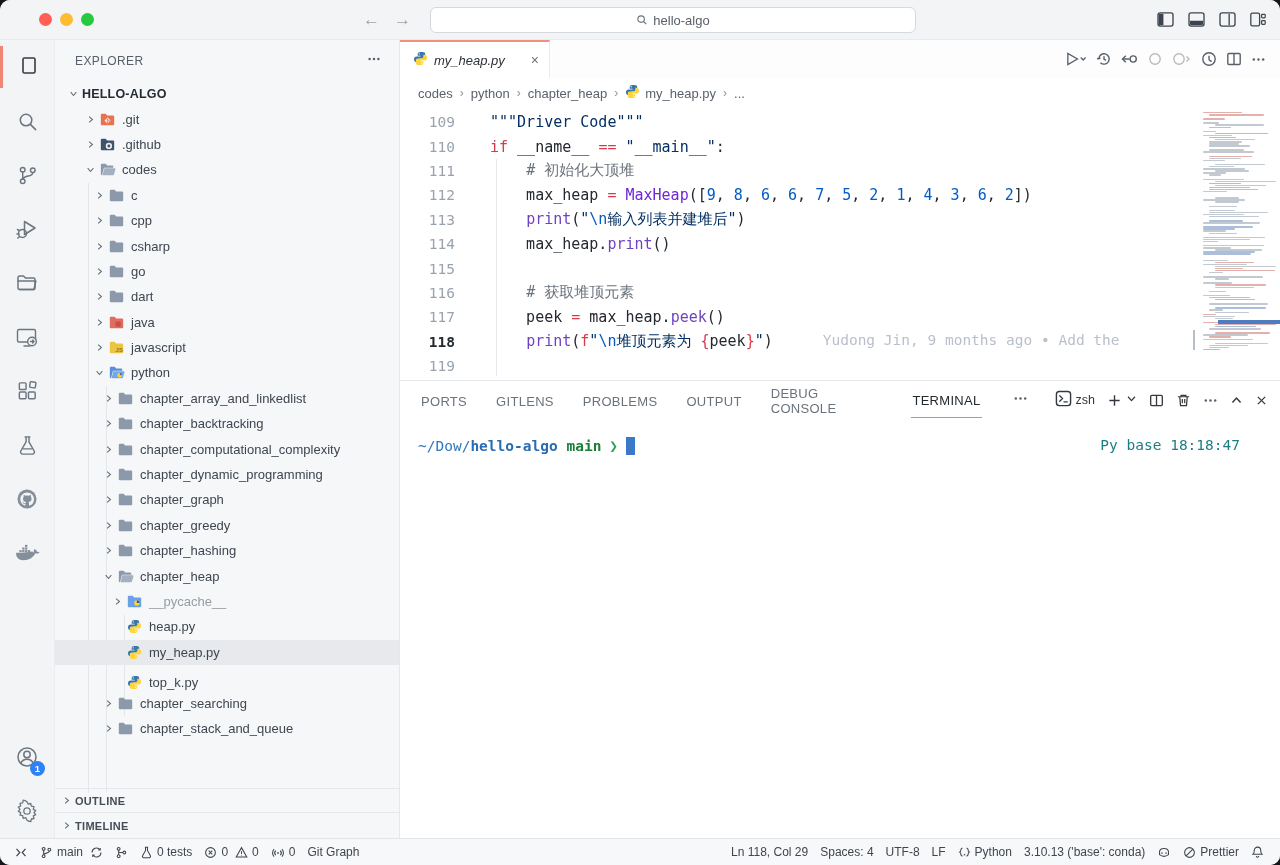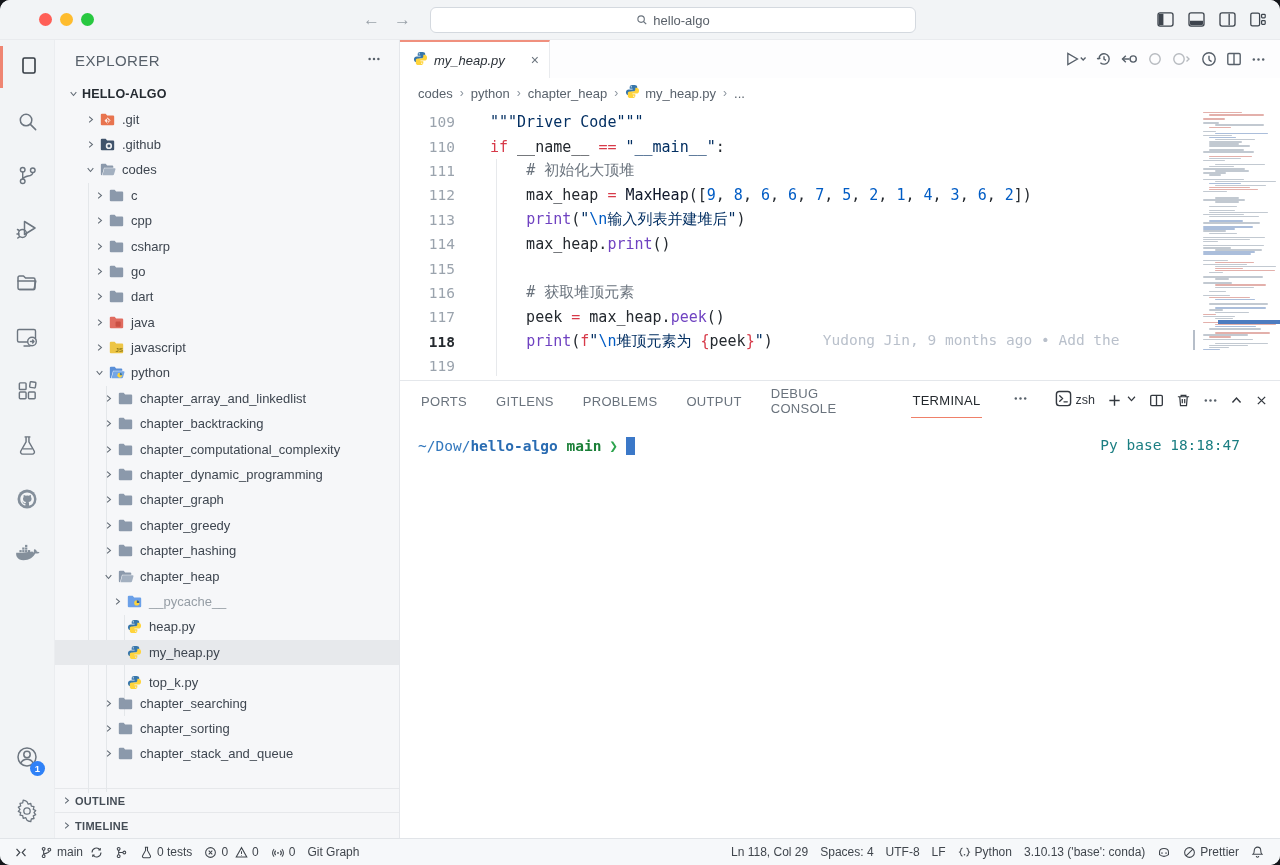--- a/index.html
+++ b/index.html
@@ -23,21 +23,21 @@
   #activitybar { width:55px; flex:0 0 55px; background:#f2f4f6; border-right:1px solid #ebedf0; display:flex; flex-direction:column; align-items:stretch; }
   .ab-item { height:54px; display:flex; align-items:center; justify-content:center; position:relative; color:#6d7680; }
   .ab-item.active { color:#343b43; }
   .ab-item.active::before { content:""; position:absolute; left:0; top:6px; bottom:6px; width:2.5px; background:#ef8572; }
   .ab-spacer { flex:1; }
   .ab-badge { position:absolute; right:9px; bottom:8px; min-width:15px; height:15px; border-radius:8px; background:#2f81f7; color:#fff; font-size:9.5px; display:flex; align-items:center; justify-content:center; font-weight:700; }
 
   
   #sidebar { width:345px; flex:0 0 345px; background:#f6f7f9; border-right:1px solid #e5e7eb; display:flex; flex-direction:column; position:relative; }
   #sidebar-header { height:41px; flex:0 0 41px; display:flex; align-items:center; padding:0 18px 0 20px; }
-  #sidebar-title { font-size:15px; color:#57606a; letter-spacing:.4px; }
+  #sidebar-title { font-size:12px; color:#57606a; letter-spacing:.4px; }
   #sidebar-header .dots { margin-left:auto; color:#57606a; }
   #tree { position:relative; flex:0 0 auto; }
   .tguide { position:absolute; width:1px; background:#e4e7ea; }
   .trow { height:25.4px; display:flex; align-items:center; font-size:13px; color:#3e4650; position:relative; cursor:default; }
   .trow.selected { background:#e7e9ec; }
   .trow .chev { width:17px; flex:0 0 17px; display:flex; align-items:center; justify-content:center; color:#616a74; }
   .trow .ticon { width:17px; flex:0 0 17px; display:flex; align-items:center; justify-content:center; margin-right:6px; }
   .trow .tlabel { white-space:nowrap; }
   .trow.root .tlabel { font-weight:700; font-size:12.5px; color:#252b32; letter-spacing:.2px; }
   .trow.muted .tlabel { color:#959da5; }
@@ -60,21 +60,21 @@
 
   
   #codewrap { height:272px; flex:0 0 272px; position:relative; background:#fff; overflow:hidden; }
   #codelines { padding:2px 86px 0 0; font-family:"DejaVu Sans Mono",monospace; font-size:15px; }
   .cl { height:24.4px; display:flex; align-items:center; white-space:pre; }
   .cl .ln { width:55px; flex:0 0 55px; text-align:right; color:#9aa3ad; font-size:14.5px; }
   .cl.activeline .ln { color:#24292e; font-weight:700; }
   .cl .ltext { margin-left:35px; display:flex; white-space:pre; min-width:0; flex:1; }
   .tok { white-space:pre; }
   .tok.pln{color:#24292f}.tok.kw{color:#d73a49}.tok.str{color:#032f62}
-  .tok.fn{color:#6f42c1}.tok.cls{color:#0f172a}.tok.num{color:#005cc5}
+  .tok.fn{color:#6f42c1}.tok.cls{color:#6d28d9}.tok.num{color:#005cc5}
   .tok.esc{color:#005cc5}.tok.com{color:#6a737d}
   .blame { color:#b9c0cb; margin-left:50px; overflow:hidden; white-space:nowrap; flex:0 1 auto; min-width:0; font-size:14.5px; }
   #indent-guide { position:absolute; left:96px; top:51px; height:217px; width:1px; background:#e7e9ec; }
   #minimap { position:absolute; right:0; top:0; width:85px; height:245px; padding:4px 4px 0 8px; background:#ffffff; }
   .mm-line { height:1.45px; margin-bottom:0.65px; border-radius:1px; }
   #cursor-bar { position:absolute; right:85px; top:222px; width:2px; height:20px; background:#b6bec9; }
   #overview-cursor { position:absolute; right:0; top:212px; width:62px; height:4px; background:#4d7cc0; }
 
   
   #panel { flex:1; min-height:0; border-top:1px solid #e4e7eb; background:#fff; display:flex; flex-direction:column; }
@@ -574,33 +574,20 @@
               <svg width="9" height="9" viewBox="0 0 16 16" fill="none" stroke="#616a74" stroke-width="1.8">
                 <path d="M5.5 3l6 5-6 5"></path>
               </svg>
             </span>
             <span class="ticon">
               <svg width="15" height="13" viewBox="0 0 16 14">
                 <path fill="#8b99ab" d="M.8 2A1.2 1.2 0 0 1 2 .8h4l1.6 1.8H14A1.2 1.2 0 0 1 15.2 3.8V12A1.2 1.2 0 0 1 14 13.2H2A1.2 1.2 0 0 1 .8 12z"></path>
               </svg>
             </span>
             <span class="tlabel">chapter_searching</span>
-          </div>
-          <div class="trow" style="padding-left: 45px;">
-            <span class="chev">
-              <svg width="9" height="9" viewBox="0 0 16 16" fill="none" stroke="#616a74" stroke-width="1.8">
-                <path d="M5.5 3l6 5-6 5"></path>
-              </svg>
-            </span>
-            <span class="ticon">
-              <svg width="15" height="13" viewBox="0 0 16 14">
-                <path fill="#8b99ab" d="M.8 2A1.2 1.2 0 0 1 2 .8h4l1.6 1.8H14A1.2 1.2 0 0 1 15.2 3.8V12A1.2 1.2 0 0 1 14 13.2H2A1.2 1.2 0 0 1 .8 12z"></path>
-              </svg>
-            </span>
-            <span class="tlabel">chapter_sorting</span>
           </div>
           <div class="trow" style="padding-left: 45px;">
             <span class="chev">
               <svg width="9" height="9" viewBox="0 0 16 16" fill="none" stroke="#616a74" stroke-width="1.8">
                 <path d="M5.5 3l6 5-6 5"></path>
               </svg>
             </span>
             <span class="ticon">
               <svg width="15" height="13" viewBox="0 0 16 14">
                 <path fill="#8b99ab" d="M.8 2A1.2 1.2 0 0 1 2 .8h4l1.6 1.8H14A1.2 1.2 0 0 1 15.2 3.8V12A1.2 1.2 0 0 1 14 13.2H2A1.2 1.2 0 0 1 .8 12z"></path>

